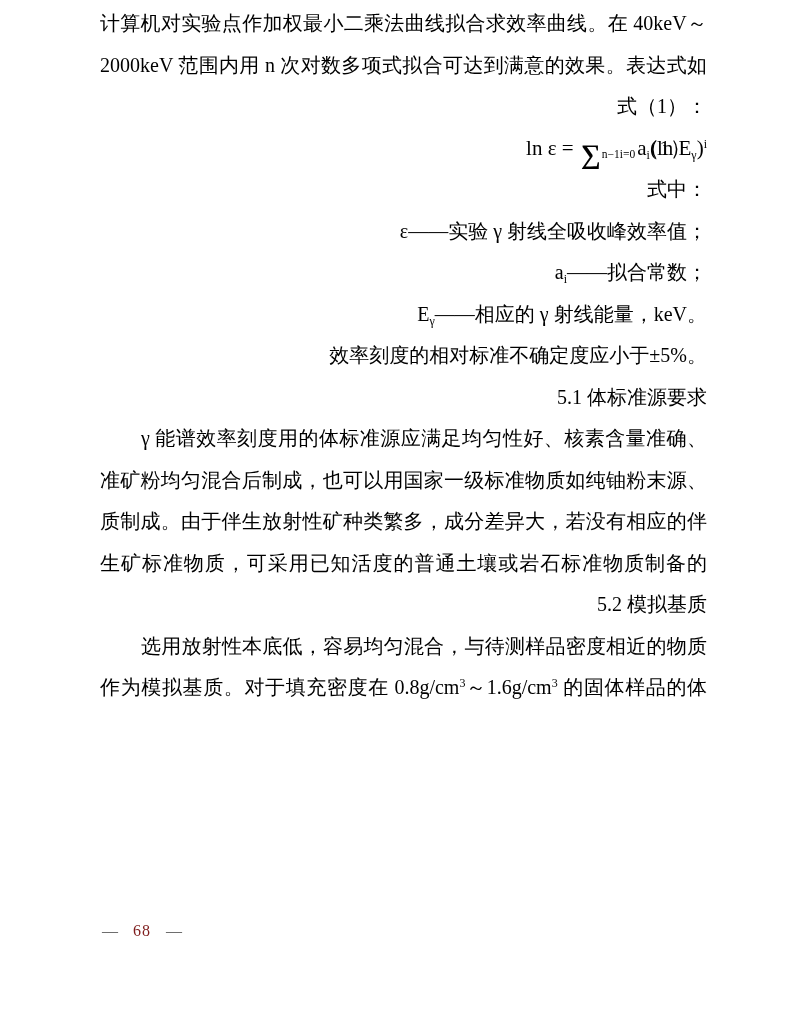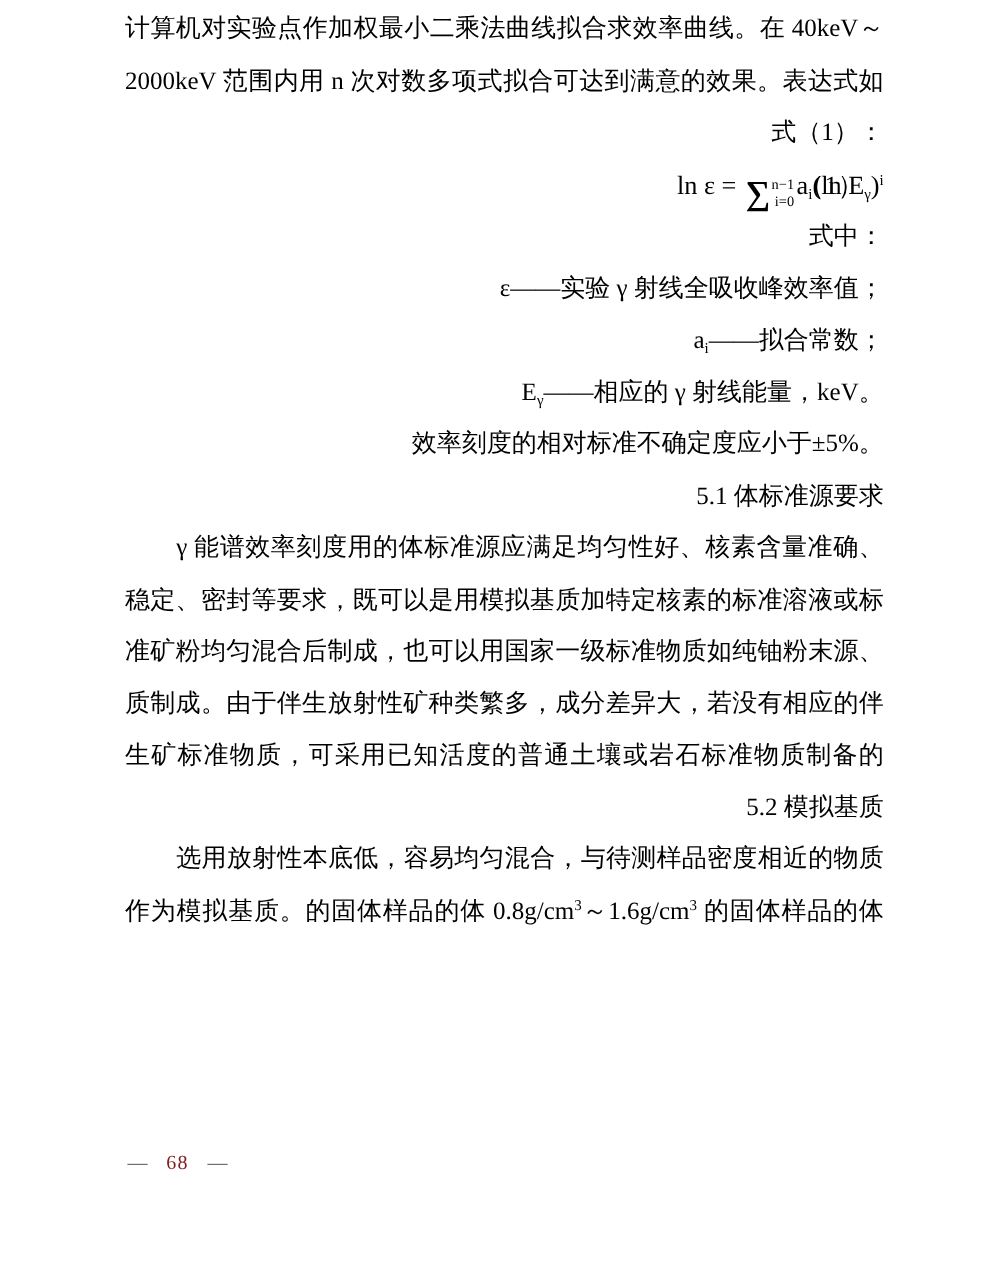--- a/index.html
+++ b/index.html
@@ -16,21 +16,21 @@
   .just { text-align:justify; text-align-last:justify; text-justify:inter-ideograph; }
   .ind  { padding-left:41px; }
   .bold { font-weight:700; }
   sub, .sb { font-size:12px; line-height:0; vertical-align:-4px; }
   sup, .sp { font-size:12px; line-height:0; vertical-align:7px; }
   
   .formula-line { position:relative; font-size:21px; }
   .f-body { margin-left:132px; }
   .sum { display:inline-flex; align-items:center; vertical-align:-9px; margin:0 2px; }
   .sigma { font-size:28px; line-height:1; font-weight:600; }
-  .limits { display:inline-flex; flex-direction:column; font-size:11.5px; line-height:1.15; margin-left:1px; }
+  .limits { display:inline-flex; flex-direction:row; font-size:11.5px; line-height:1.15; margin-left:1px; }
   .limits span { display:block; }
   .eq-num { position:absolute; right:16px; top:0; }
   
   .footer { position:absolute; left:102px; top:916px; font-size:16px; height:30px; line-height:30px; }
   .footer .dash { color:#555; }
   .footer .num  { color:#7f1d1d; margin:0 15px; letter-spacing:1px; }
 </style>
 </head>
 <body>
 
@@ -58,27 +58,26 @@
 
     <div class="line ind"><span>ε</span><sub></sub><span>——实验 γ 射线全吸收峰效率值；</span></div>
     <div class="line ind"><span>a</span><sub>i</sub><span>——拟合常数；</span></div>
     <div class="line ind"><span>E</span><sub>γ</sub><span>——相应的 γ 射线能量，keV。</span></div>
 
     <div class="line ind">效率刻度的相对标准不确定度应小于±5%。</div>
 
     <div class="line">5.1  体标准源要求</div>
 
     <div class="line ind just">γ 能谱效率刻度用的体标准源应满足均匀性好、核素含量准确、</div>
-    <div class="line just">稳定、密封等要求，既可以是用模拟基质加特定核素的标准溶液或标</div>
     <div class="line just">准矿粉均匀混合后制成，也可以用国家一级标准物质如纯铀粉末源、</div>
     <div class="line just">质制成。由于伴生放射性矿种类繁多，成分差异大，若没有相应的伴</div>
     <div class="line just">生矿标准物质，可采用已知活度的普通土壤或岩石标准物质制备的</div>
 
     <div class="line">5.2  模拟基质</div>
     <div class="line ind just">选用放射性本底低，容易均匀混合，与待测样品密度相近的物质</div>
-    <div class="line just"><span>作为模拟基质。的固体样品的体 0.8g/cm</span><sup>3</sup><span>～1.6g/cm</span><sup>3</sup><span> 的固体样品的体</span></div>
+    <div class="line just"><span>作为模拟基质。对于填充密度在 0.8g/cm</span><sup>3</sup><span>～1.6g/cm</span><sup>3</sup><span> 的固体样品的体</span></div>
 
   </div>
 
   <div class="footer">
     <span class="dash">—</span><span class="num">68</span><span class="dash">—</span>
   </div>
 </div>
 
 </body></html>

